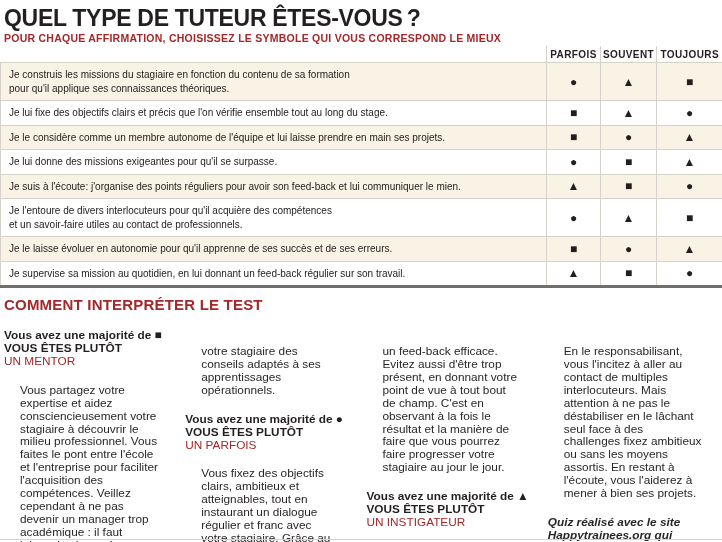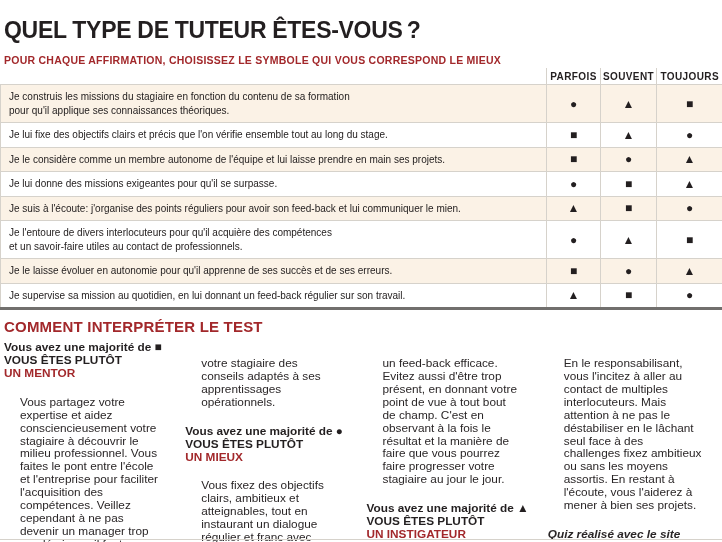--- a/index.html
+++ b/index.html
@@ -9,31 +9,31 @@
     --line:#d6d2cb;
     --darkline:#716f6d;
   }
   *{box-sizing:border-box;margin:0;padding:0}
   html,body{background:#fff}
   body{
     width:722px;height:542px;overflow:hidden;
     font-family:"Liberation Sans","DejaVu Sans",sans-serif;
     color:var(--ink);
   }
-  .page{width:722px;height:542px;position:relative;padding:18px 0 0 0}
+  .page{width:722px;height:542px;position:relative;padding:6px 0 0 0}
   .page::after{content:"";position:absolute;left:0;right:0;bottom:2px;border-bottom:1px solid var(--line)}
 
   
   .hdr{padding:0 4px}
   h1.title{
     font-size:23px;font-weight:800;letter-spacing:-0.3px;
     color:var(--ink);line-height:1.05;white-space:nowrap;
   }
   .subtitle{
-    margin-top:12px;font-size:10.5px;font-weight:700;letter-spacing:0.25px;
+    margin-top:2px;font-size:10.5px;font-weight:700;letter-spacing:0.25px;
     color:var(--red);white-space:nowrap;
   }
 
   
   table.quiz{
     width:722px;border-collapse:collapse;margin-top:2px;table-layout:fixed;
     border-bottom:3px solid var(--darkline);
   }
   col.c-stmt{width:546px}
   col.c-parfois{width:54px}
@@ -53,30 +53,30 @@
     text-align:center;vertical-align:middle;font-size:12px;color:var(--ink);
     width:54px;
   }
   tbody tr:nth-child(odd) td{background:var(--cream)}
   tbody tr:nth-child(even) td{background:#fff}
 
   
   .interp{padding:8px 4px 0 4px}
   h2.interp-title{
     font-size:15px;font-weight:800;letter-spacing:0.2px;color:var(--red);
-    margin-bottom:6px;
+    margin-bottom:16px;
   }
   .cols{display:grid;grid-template-columns:repeat(4,1fr);column-gap:11px}
   .col{font-size:11.8px;line-height:12.9px;color:#2a2627}
   .col p.bodytxt{margin:16px}
   .result{}
   .col .result:first-child{margin-top:0}
   .majority{font-weight:700;color:var(--ink)}
   .plutot{font-weight:700;color:var(--ink)}
-  .type-name{font-weight:700;color:var(--red)}
+  .type-name{font-weight:400;color:var(--red)}
   p.credit{margin-top:13px;font-weight:700;font-style:italic;color:#2a2627}
 </style>
 </head>
 <body>
 
 <div class="page">
 
   <div class="hdr">
     <h1 class="title">QUEL TYPE DE TUTEUR ÊTES-VOUS ?</h1>
     <div class="subtitle">POUR CHAQUE AFFIRMATION, CHOISISSEZ LE SYMBOLE QUI VOUS CORRESPOND LE MIEUX</div>
@@ -160,21 +160,21 @@
             <div class="plutot">VOUS ÊTES PLUTÔT</div>
             <div class="type-name">UN MENTOR</div>
           </div>
           <p class="bodytxt">Vous partagez votre expertise et aidez consciencieusement votre stagiaire à découvrir le milieu professionnel. Vous faites le pont entre l'école et l'entreprise pour faciliter l'acquisition des compétences. Veillez cependant à ne pas devenir un manager trop académique&nbsp;: il faut laisser le champ à l'initiative et à l'autonomie. En encourageant sa curiosité, vous donnerez à</p>
         </div>
         <div class="col">
           <p class="bodytxt">votre stagiaire des conseils adaptés à ses apprentissages opérationnels.</p>
           <div class="result">
             <div class="majority">Vous avez une majorité de ●</div>
             <div class="plutot">VOUS ÊTES PLUTÔT</div>
-            <div class="type-name">UN MIEUX</div>
+            <div class="type-name">UN PARFOIS</div>
           </div>
           <p class="bodytxt">Vous fixez des objectifs clairs, ambitieux et atteignables, tout en instaurant un dialogue régulier et franc avec votre stagiaire. Grâce au feed-back étayé que vous donnez, vous pilotez l'étudiant. Attention à ne pas devenir un manager trop affectif et osez délivrer</p>
         </div>
         <div class="col">
           <p class="bodytxt">un feed-back efficace. Evitez aussi d'être trop présent, en donnant votre point de vue à tout bout de champ. C'est en observant à la fois le résultat et la manière de faire que vous pourrez faire progresser votre stagiaire au jour le jour.</p>
           <div class="result">
             <div class="majority">Vous avez une majorité de ▲</div>
             <div class="plutot">VOUS ÊTES PLUTÔT</div>
             <div class="type-name">UN INSTIGATEUR</div>
           </div>

